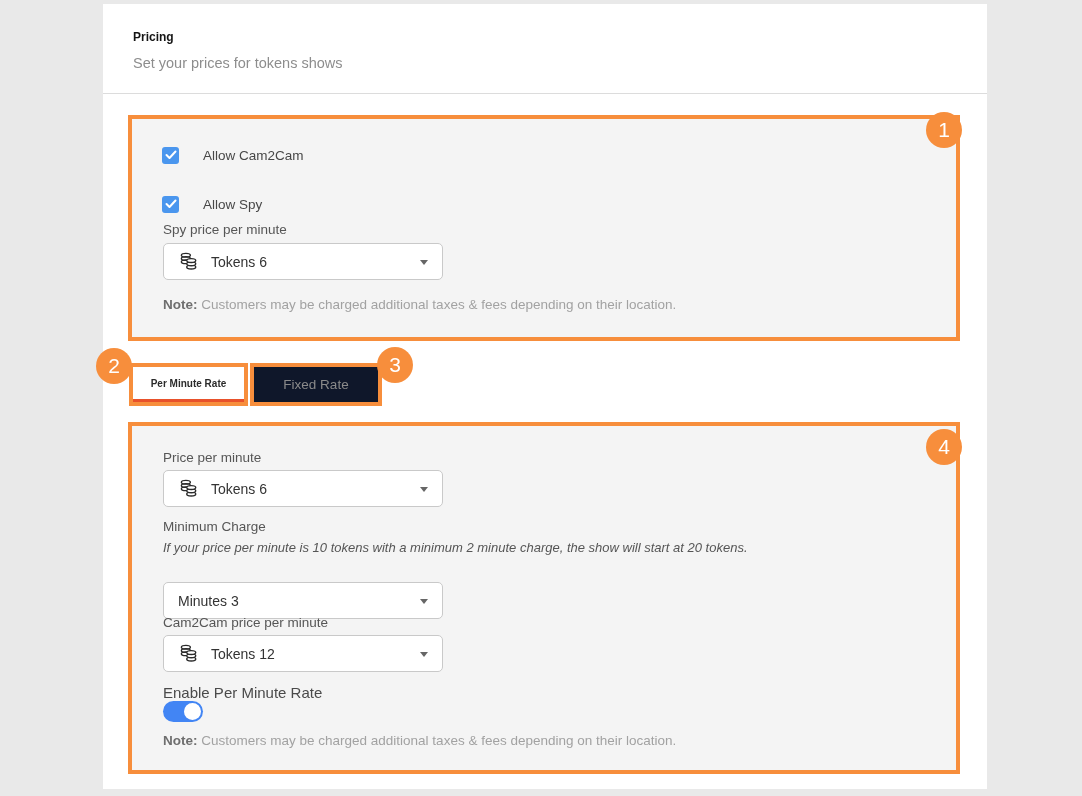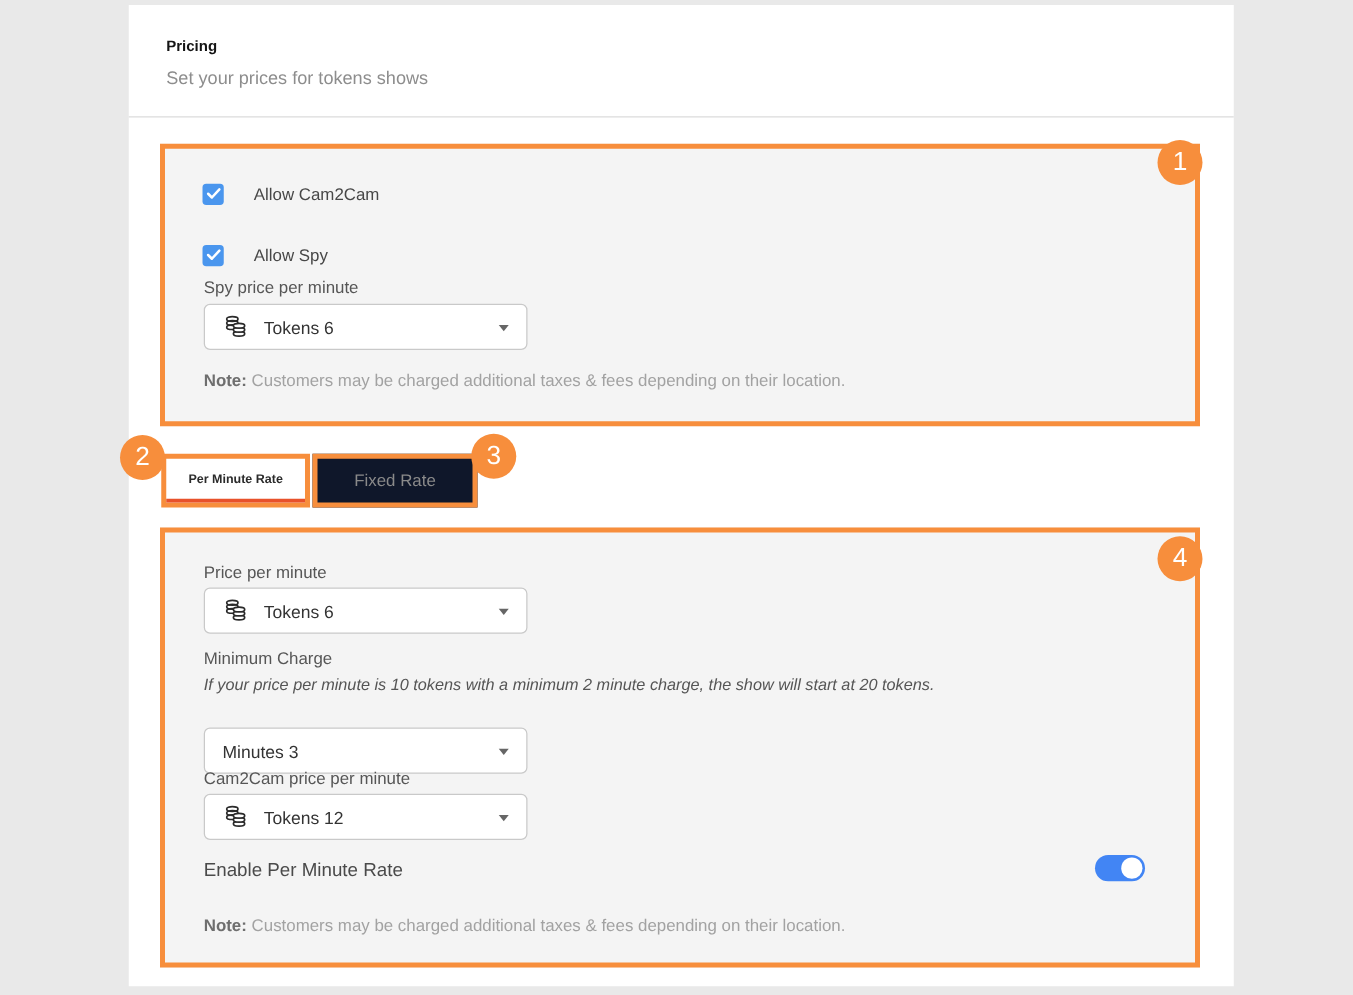--- a/index.html
+++ b/index.html
@@ -63,21 +63,21 @@
   .field-label {
     position:absolute; left:31px;
     font-size:13.5px; color:#565656;
   }
   .field-hint {
     position:absolute; left:31px;
     font-size:13px; font-style:italic; color:#555555;
   }
   .select-box {
     position:absolute; left:31px;
-    width:259px; height:37px;
+    width:280px; height:37px;
     background:#fff; border:1px solid #c9c9c9; border-radius:5px;
     display:flex; align-items:center; padding:0 14px;
     cursor:pointer;
   }
   .select-box .coin-icon { margin-right:12px; display:flex; }
   .select-value { font-size:14px; color:#333333; }
   .caret {
     position:absolute; right:14px; top:16px;
     width:0; height:0;
     border-left:4.5px solid transparent;
@@ -107,21 +107,21 @@
     border-bottom:3px solid #e8512b;
     font-weight:700; font-size:10px; color:#2b2b2b;
   }
   #tab-fixed .tab-inner {
     font-size:13.5px; color:#8a8a8a;
   }
 
   
   .enable-row {
     position:absolute; left:31px; right:40px; top:258px;
-    display:flex; align-items:flex-end; justify-content:space-between;
+    display:flex; align-items:flex-start; justify-content:space-between;flex-direction:column;
   }
   .enable-label { font-size:15px; color:#4a4a4a; }
   .toggle {
     width:40px; height:21px; border-radius:11px;
     background:#4285f4; position:relative; cursor:pointer; flex:0 0 auto;
   }
   .toggle .knob {
     position:absolute; right:2px; top:2px;
     width:17px; height:17px; border-radius:50%;
     background:#fff;

